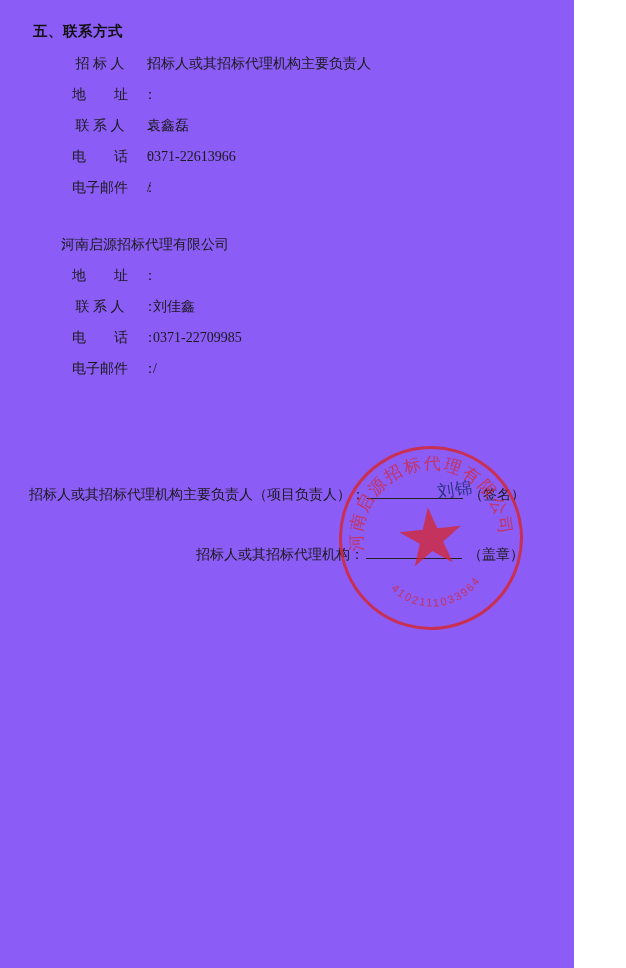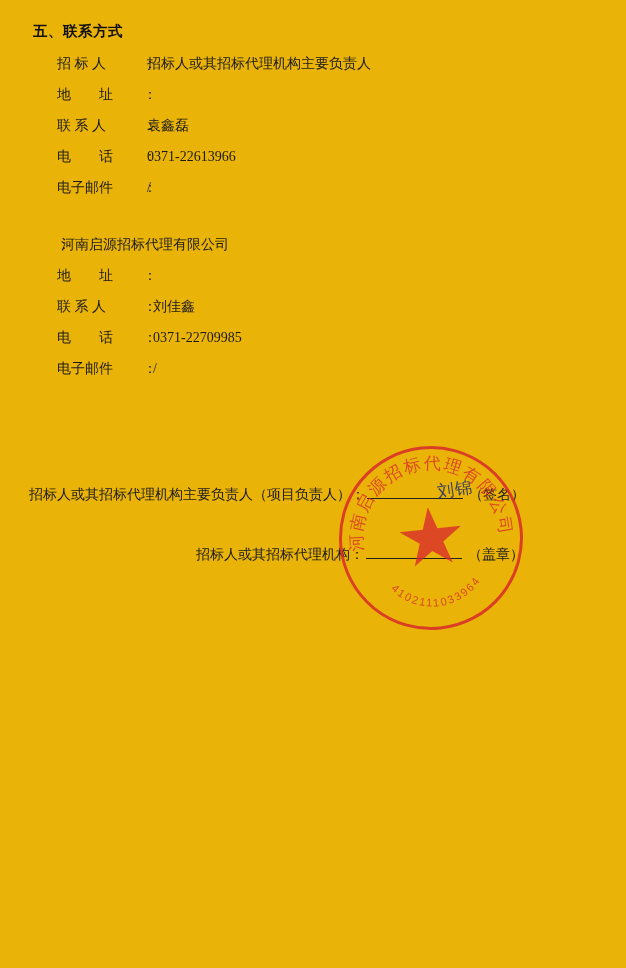--- a/index.html
+++ b/index.html
@@ -10,37 +10,38 @@
   body {
     width: 626px;
     height: 968px;
     position: relative;
     font-family: "Liberation Serif", serif;
     color: #111;
     overflow: hidden;
   }
   .page {
     position: relative;
-    width: 626px;
+    width: 574px;
     height: 968px;
-    background: #eab308;
+    background: #8b5cf6;
   }
   .section-title {
     position: absolute;
     left: 33px;
     top: 22px;
     font-family: "Liberation Sans", sans-serif;
     font-weight: bold;
     font-size: 14.5px;
     letter-spacing: 0.5px;
     color: #111;
   }
   .field-block {
     position: absolute;
     left: 57px;
+    text-align: center;
   }
   .field-row {
     display: flex;
     align-items: baseline;
     font-size: 14px;
     line-height: 31px;
     white-space: nowrap;
     color: #1a1a1a;
   }
   .field-label {

